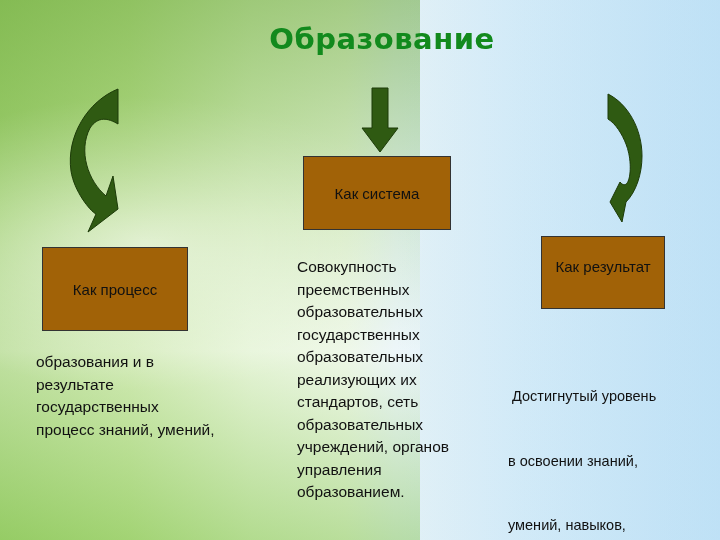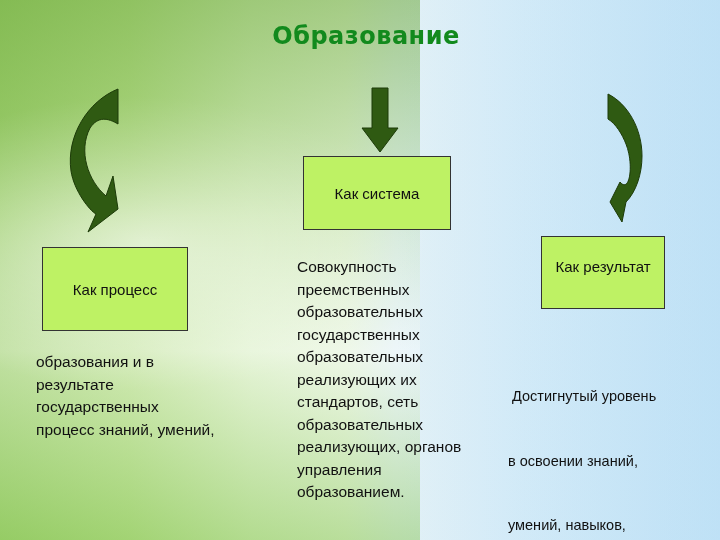--- a/index.html
+++ b/index.html
@@ -10,23 +10,23 @@
       radial-gradient(ellipse at 20% 45%, rgba(255,255,255,0.75) 0%, rgba(255,255,255,0) 35%),
       linear-gradient(90deg, #9fd070 0%, #b9df8e 18%, #d9efc4 35%, #e6f4dc 48%, #e3f1f6 55%, #d6ecf8 70%, #bfe1f6 100%);
   }
   .bg::before { content:""; position:absolute; left:0; top:0; width:420px; height:540px;
     background:
       linear-gradient(180deg, rgba(110,170,60,0.55) 0%, rgba(150,200,100,0.2) 40%, rgba(255,255,255,0.35) 65%, rgba(140,200,90,0.5) 100%);
   }
   .bg::after { content:""; position:absolute; left:0; top:0; width:720px; height:540px;
     background: linear-gradient(90deg, rgba(255,255,255,0) 0%, rgba(255,255,255,0) 55%, rgba(190,225,245,0.3) 100%);
   }
-  .title { position:absolute; left:246px; top:22px; width:240px; text-align:center;
-    font-family:"DejaVu Sans", sans-serif; font-weight:bold; font-size:24px; color:#128a1d; letter-spacing:0.5px; }
-  .box { position:absolute; background:#bef264; border:1px solid #333; box-sizing:border-box;
+  .title { position:absolute; left:262px; top:22px; width:240px; text-align:center;
+    font-family:"DejaVu Sans", sans-serif; font-weight:bold; font-size:29px; color:#128a1d; letter-spacing:0.5px; }
+  .box { position:absolute; background:#a16207; border:1px solid #333; box-sizing:border-box;
     font-size:15px; color:#111; display:flex; align-items:center; justify-content:center; text-align:center; }
   .text { position:absolute; font-size:15.5px; line-height:22.5px; color:#111; }
   svg { position:absolute; overflow:visible; }
 </style>
 </head>
 <body>
 
 <div class="bg"></div>
 
 <div class="title">Образование</div>
@@ -64,21 +64,21 @@
 
 <div class="text" style="left:297px;top:256px;">
   <div>Совокупность</div>
   <div>преемственных</div>
   <div>образовательных</div>
   <div>государственных</div>
   <div>образовательных</div>
   <div>реализующих их</div>
   <div>стандартов, сеть</div>
   <div>образовательных</div>
-  <div>реализующих, органов</div>
+  <div>учреждений, органов</div>
   <div>управления</div>
   <div>образованием.</div>
 </div>
 
 <div class="text" style="left:508px;top:343px;font-size:14.5px;line-height:21.5px;white-space:pre;">
   <div> Достигнутый уровень</div>
   <div>в освоении знаний,</div>
   <div>умений, навыков,</div>
   
   

